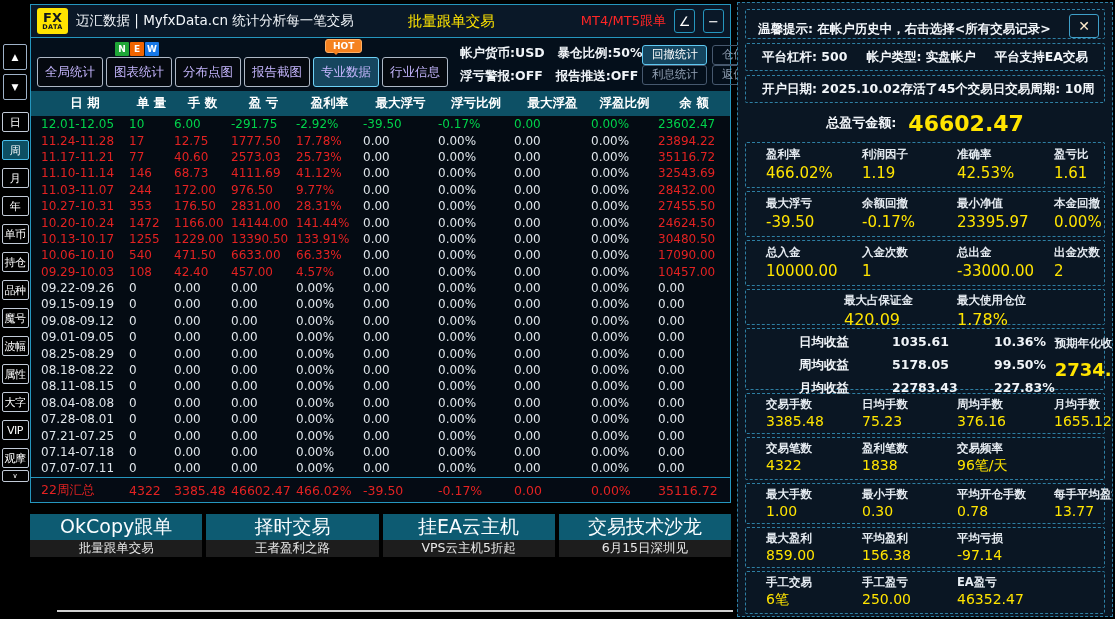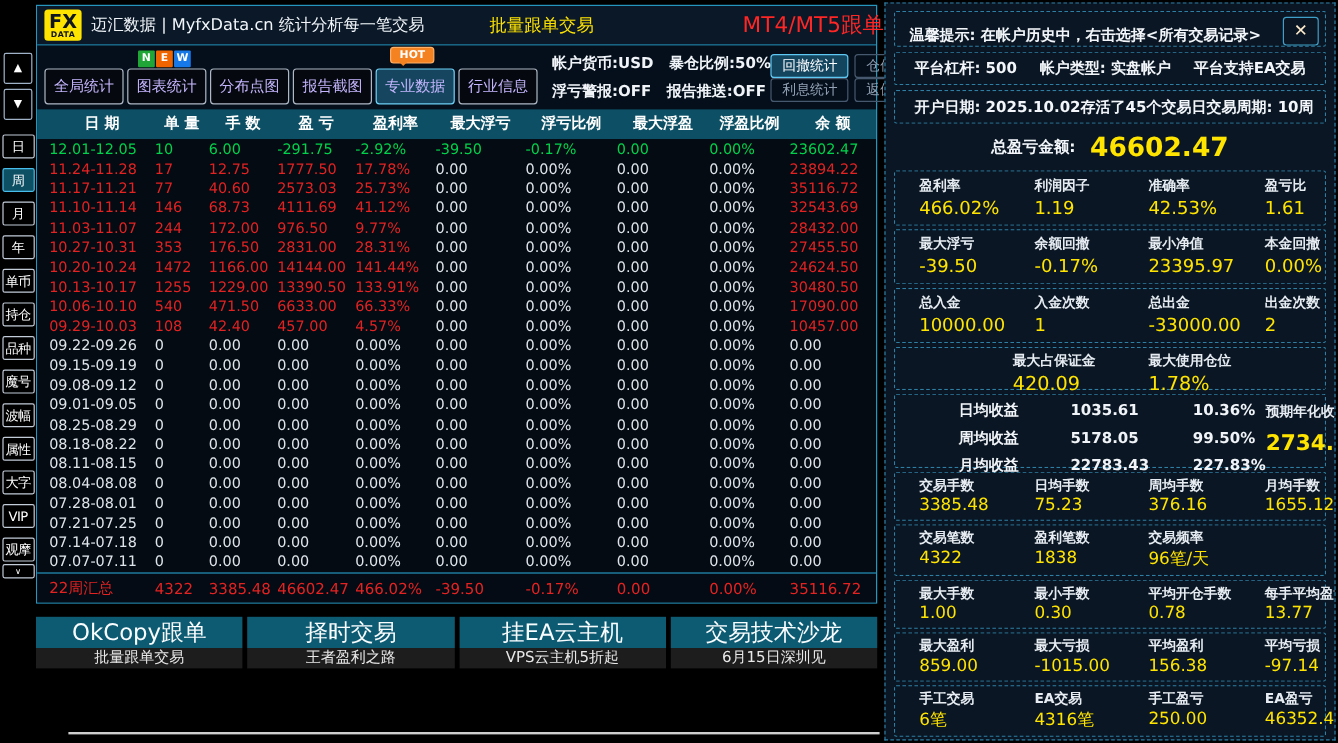--- a/index.html
+++ b/index.html
@@ -5,25 +5,25 @@
   *{margin:0;padding:0;box-sizing:border-box;font-family:"DejaVu Sans","Liberation Sans",sans-serif;}
   html,body{width:1115px;height:619px;background:#000;overflow:hidden;}
   .stage{position:relative;width:1115px;height:619px;background:#000;}
   button{cursor:pointer;}
 
   
   .main{position:absolute;left:30px;top:4px;width:701px;}
   .main-box{border:1px solid var(--cyan,#2596be);background:#050e18;}
   .titlebar{height:33px;display:flex;align-items:center;gap:8px;padding:0 6px;border-bottom:1px solid var(--cyan,#2596be);background:#0a1828;}
   .logo{width:31px;height:26px;background:var(--yellow,#ffe400);border-radius:3px;display:flex;flex-direction:column;align-items:center;justify-content:center;line-height:1;flex:none;}
-  .logo-fx{font-size:16px;font-weight:bold;color:#10161e;}
+  .logo-fx{font-size:13px;font-weight:bold;color:#10161e;}
   .logo-data{font-size:6.5px;font-weight:bold;color:#10161e;letter-spacing:.4px;}
   .title{color:#f2f6fa;font-size:13.5px;white-space:nowrap;}
   .promo-y{color:var(--yellow,#ffe400);font-size:14.5px;margin-left:46px;white-space:nowrap;}
-  .promo-r{color:#ff2626;font-size:18px;margin-left:116px;white-space:nowrap;}
+  .promo-r{color:#ff2626;font-size:13px;margin-left:78px;white-space:nowrap;}
   .win-btn{width:30px;height:24px;background:transparent;border:1px solid var(--cyan,#2596be);border-radius:3px;color:#fff;font-size:13px;display:flex;align-items:center;justify-content:center;}
   .win-btn.first{margin-left:auto;}
 
   .toolbar{height:53px;display:flex;padding:0 5px 0 6px;background:#040f1b;position:relative;}
   .tabs{display:flex;gap:3px;align-items:flex-end;padding-bottom:4px;}
   .tab-wrap{position:relative;}
   .tab{width:66px;height:30px;background:#05090f;border:1px solid #aeb8c6;border-radius:3px;color:#c4b5fd;font-size:12.5px;padding:0;}
   .tab.active{background:#16465f;border-color:#6fd2f8;}
   .badge-new{position:absolute;top:-15px;left:9px;display:flex;gap:1px;}
   .badge-new span{width:14px;height:14px;font-size:9px;font-weight:bold;color:#fff;display:flex;align-items:center;justify-content:center;border-radius:1px;}
@@ -622,39 +622,31 @@
           <div class="gitem">
             <div class="glabel">每手平均盈亏</div>
             <div class="gvalue">13.77</div>
           </div>
         </div><div class="psec grid4 short">
           <div class="gitem">
             <div class="glabel">最大盈利</div>
             <div class="gvalue">859.00</div>
           </div>
           <div class="gitem">
-            <div class="glabel">最大亏损</div>
-            <div class="gvalue">-1015.00</div>
-          </div>
-          <div class="gitem">
             <div class="glabel">平均盈利</div>
             <div class="gvalue">156.38</div>
           </div>
           <div class="gitem">
             <div class="glabel">平均亏损</div>
             <div class="gvalue">-97.14</div>
           </div>
         </div><div class="psec grid4 short">
           <div class="gitem">
             <div class="glabel">手工交易</div>
             <div class="gvalue">6笔</div>
-          </div>
-          <div class="gitem">
-            <div class="glabel">EA交易</div>
-            <div class="gvalue">4316笔</div>
           </div>
           <div class="gitem">
             <div class="glabel">手工盈亏</div>
             <div class="gvalue">250.00</div>
           </div>
           <div class="gitem">
             <div class="glabel">EA盈亏</div>
             <div class="gvalue">46352.47</div>
           </div>
         </div></div>

